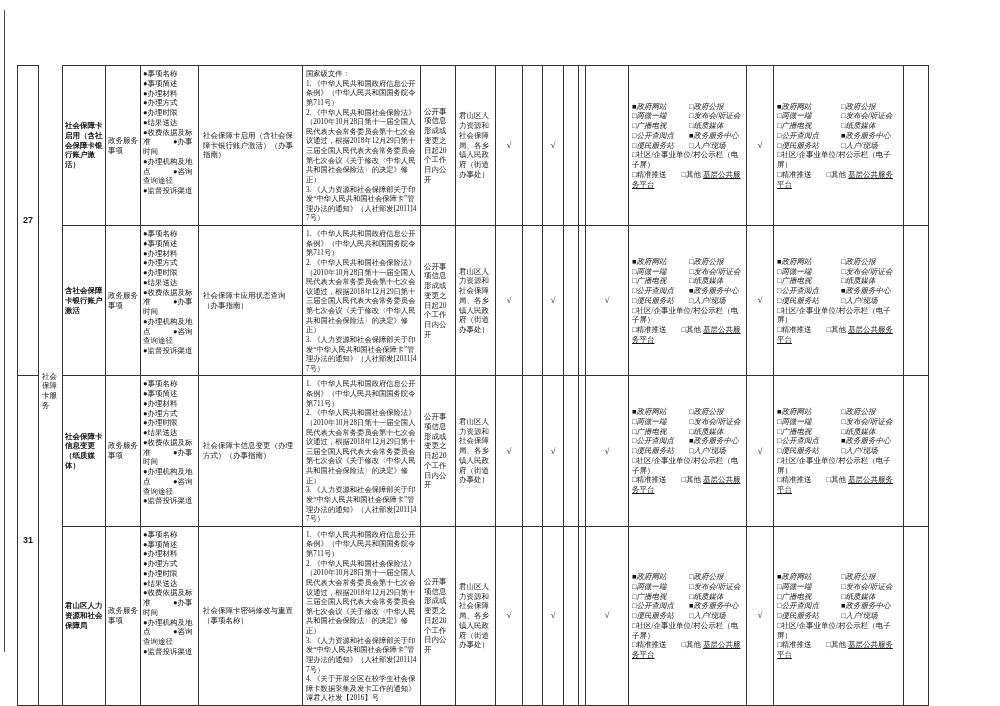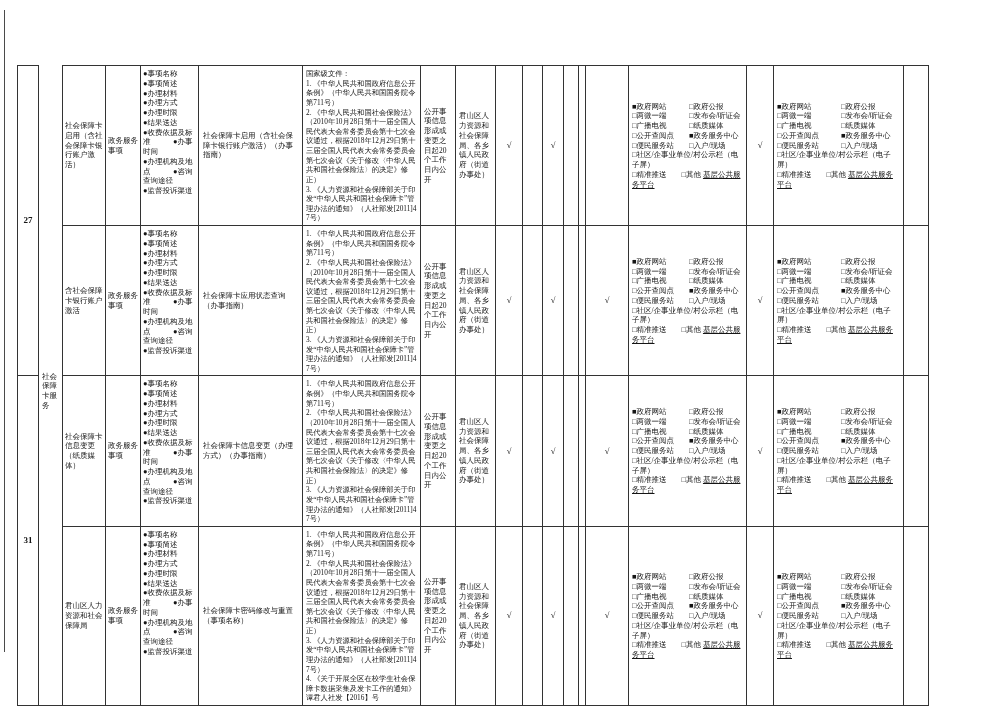--- a/index.html
+++ b/index.html
@@ -10,31 +10,31 @@
   }
   .page-edge-line{position:absolute;left:4px;top:10px;width:1px;height:642px;background:#4a4a4a;}
   table.grid{
     position:absolute;left:17px;top:65px;width:911px;
     border-collapse:collapse;table-layout:fixed;
   }
   td{
     border:1px solid #333;padding:1px 2px;vertical-align:middle;
     font-size:7.5px;line-height:1.3;word-break:break-all;overflow:hidden;
   }
-  .c-num{font-family:Liberation Serif, serif;font-weight:bold;font-size:9px;text-align:center;}
+  .c-num{font-family:Liberation Sans, sans-serif;font-weight:bold;font-size:9px;text-align:center;}
   .c-cat{border-top:none;vertical-align:top;padding:306px 2px 0 3px;}
-  .c-item{padding:1px 2px;}
+  .c-item{padding:1px 2px;font-weight:bold;}
   .c-type{padding:1px 2px;}
   .c-bullets{vertical-align:top;padding:3px 1px 2px 2px;}
   .c-guide{text-align:left;padding:1px 4px;}
   .c-legal{vertical-align:top;padding:3px 2px 2px 3px;font-size:7.3px;line-height:1.32;}
   .c-time,.c-organ{padding:1px 2px 1px 3px;}
   .c-check{text-align:center;font-size:8.5px;padding:0;}
   .c-chan{padding:2px 3px;}
-  .ch-row{display:flex;}
+  .ch-row{display:flex;font-style:italic;}
   .ch-row .l{flex:0 0 57px;}
   .c-chan2 .ch-row .l{flex:0 0 64px;}
   .u{text-decoration:underline;text-underline-offset:1px;}
   .legal-item{margin:0;}
 </style>
 </head>
 <body>
 
 <div class="page-edge-line"></div>
 

